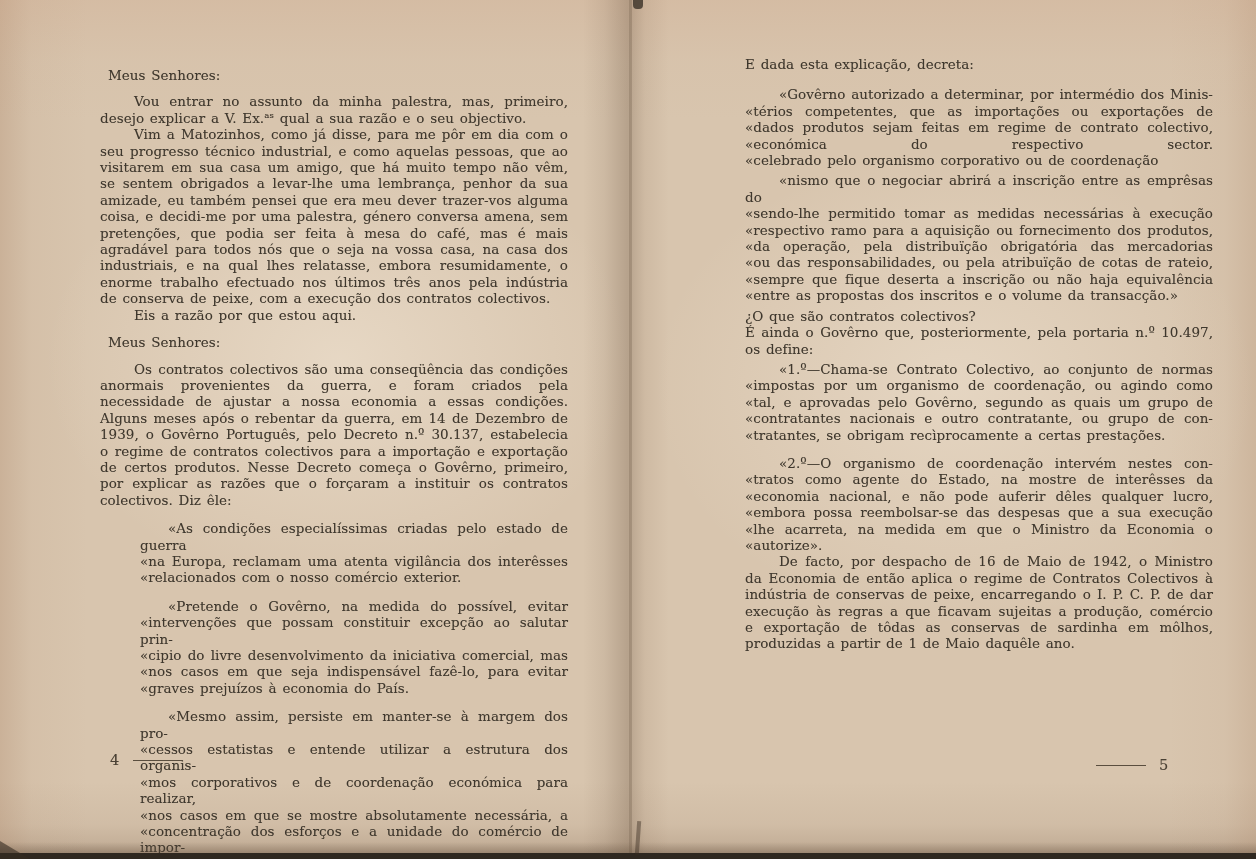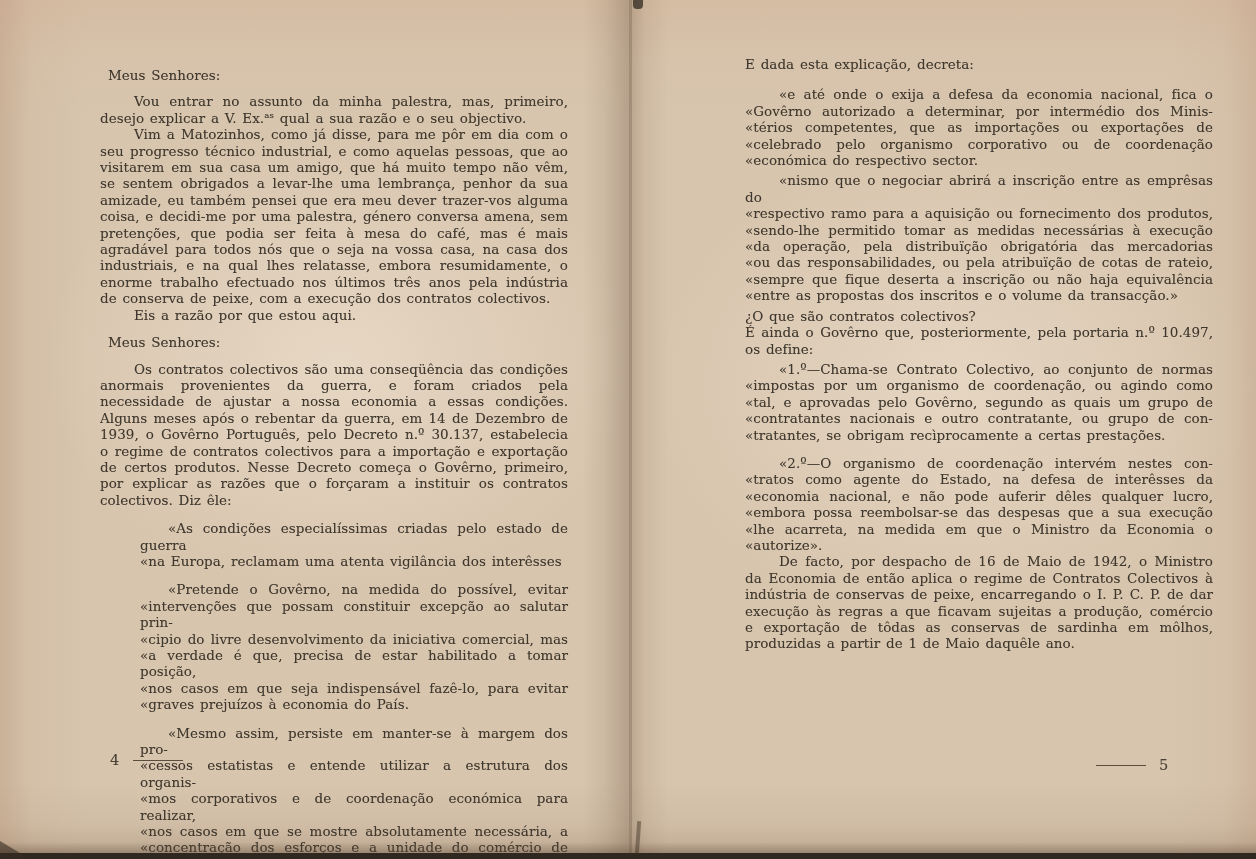--- a/index.html
+++ b/index.html
@@ -70,68 +70,68 @@
   <div class="col col-left">
     <div class="heading first">Meus Senhores:</div>
     <p>Vou entrar no assunto da minha palestra, mas, primeiro, desejo explicar a V. Ex.ᵃˢ qual a sua razão e o seu objectivo.</p>
     <p>Vim a Matozinhos, como já disse, para me pôr em dia com o seu progresso técnico industrial, e como aquelas pessoas, que ao visitarem em sua casa um amigo, que há muito tempo não vêm, se sentem obrigados a levar-lhe uma lembrança, penhor da sua amizade, eu também pensei que era meu dever trazer-vos alguma coisa, e decidi-me por uma palestra, género conversa amena, sem pretenções, que podia ser feita à mesa do café, mas é mais agradável para todos nós que o seja na vossa casa, na casa dos industriais, e na qual lhes relatasse, embora resumidamente, o enorme trabalho efectuado nos últimos três anos pela indústria de conserva de peixe, com a execução dos contratos colectivos.</p>
     <p>Eis a razão por que estou aqui.</p>
     <div class="heading">Meus Senhores:</div>
     <p>Os contratos colectivos são uma conseqüência das condições anormais provenientes da guerra, e foram criados pela necessidade de ajustar a nossa economia a essas condições. Alguns meses após o rebentar da guerra, em 14 de Dezembro de 1939, o Govêrno Português, pelo Decreto n.º 30.137, estabelecia o regime de contratos colectivos para a importação e exportação de certos produtos. Nesse Decreto começa o Govêrno, primeiro, por explicar as razões que o forçaram a instituir os contratos colectivos. Diz êle:</p>
     <div class="qblock mt6">
         <div class="qline">«As condições especialíssimas criadas pelo estado de guerra</div>
         <div class="qline">«na Europa, reclamam uma atenta vigilância dos interêsses</div>
+        <div class="qline">«relacionados com o nosso comércio exterior.</div>
       </div>
     <div class="qblock mt6">
         <div class="qline">«Pretende o Govêrno, na medida do possível, evitar</div>
         <div class="qline">«intervenções que possam constituir excepção ao salutar prin-</div>
         <div class="qline">«cipio do livre desenvolvimento da iniciativa comercial, mas</div>
-        <div class="qline">«a verdade é que, precisa de estar habilitado a tomar posição,</div>
         <div class="qline">«nos casos em que seja indispensável fazê-lo, para evitar</div>
         <div class="qline">«graves prejuízos à economia do País.</div>
       </div>
     <div class="qblock mt6">
         <div class="qline">«Mesmo assim, persiste em manter-se à margem dos pro-</div>
         <div class="qline">«cessos estatistas e entende utilizar a estrutura dos organis-</div>
         <div class="qline">«mos corporativos e de coordenação económica para realizar,</div>
         <div class="qline">«nos casos em que se mostre absolutamente necessária, a</div>
         <div class="qline">«concentração dos esforços e a unidade do comércio de impor-</div>
       </div>
   </div>
 
   <div class="col col-right">
     <p class="noindent">E dada esta explicação, decreta:</p>
     <div class="qblock mt14">
-        <div class="qline">«e até onde o exija a defesa da economia nacional, fica o</div>
         <div class="qline">«Govêrno autorizado a determinar, por intermédio dos Minis-</div>
         <div class="qline">«térios competentes, que as importações ou exportações de</div>
+        <div class="qline">«dados produtos sejam feitas em regime de contrato colectivo,</div>
+        <div class="qline">«económica do respectivo sector.</div>
         <div class="qline">«celebrado pelo organismo corporativo ou de coordenação</div>
-        <div class="qline">«económica do respectivo sector.</div>
       </div>
     <div class="qblock mt4">
         <div class="qline">«nismo que o negociar abrirá a inscrição entre as emprêsas do</div>
+        <div class="qline">«sendo-lhe permitido tomar as medidas necessárias à execução</div>
         <div class="qline">«respectivo ramo para a aquisição ou fornecimento dos produtos,</div>
-        <div class="qline">«sendo-lhe permitido tomar as medidas necessárias à execução</div>
         <div class="qline">«da operação, pela distribuïção obrigatória das mercadorias</div>
         <div class="qline">«ou das responsabilidades, ou pela atribuïção de cotas de rateio,</div>
         <div class="qline">«sempre que fique deserta a inscrição ou não haja equivalência</div>
         <div class="qline">«entre as propostas dos inscritos e o volume da transacção.»</div>
       </div>
     <p class="noindent mt12">¿O que são contratos colectivos?</p>
     <p class="noindent">É ainda o Govêrno que, posteriormente, pela portaria n.º 10.497, os define:</p>
     <div class="qblock mt12">
         <div class="qline">«1.º—Chama-se Contrato Colectivo, ao conjunto de normas</div>
         <div class="qline">«impostas por um organismo de coordenação, ou agindo como</div>
         <div class="qline">«tal, e aprovadas pelo Govêrno, segundo as quais um grupo de</div>
         <div class="qline">«contratantes nacionais e outro contratante, ou grupo de con-</div>
         <div class="qline">«tratantes, se obrigam recìprocamente a certas prestações.</div>
       </div>
     <div class="qblock mt6">
         <div class="qline">«2.º—O organismo de coordenação intervém nestes con-</div>
-        <div class="qline">«tratos como agente do Estado, na defesa de interêsses da</div>
+        <div class="qline">«tratos como agente do Estado, na mostre de interêsses da</div>
         <div class="qline">«economia nacional, e não pode auferir dêles qualquer lucro,</div>
         <div class="qline">«embora possa reembolsar-se das despesas que a sua execução</div>
         <div class="qline">«lhe acarreta, na medida em que o Ministro da Economia o</div>
         <div class="qline">«autorize».</div>
       </div>
     <p>De facto, por despacho de 16 de Maio de 1942, o Ministro da Economia de então aplica o regime de Contratos Colectivos à indústria de conservas de peixe, encarregando o I. P. C. P. de dar execução às regras a que ficavam sujeitas a produção, comércio e exportação de tôdas as conservas de sardinha em môlhos, produzidas a partir de 1 de Maio daquêle ano.</p>
   </div>
 
   <div class="pagenum pagenum-left"><span>4</span><span class="rule"></span></div>
   <div class="pagenum pagenum-right"><span class="rule"></span><span>5</span></div>

